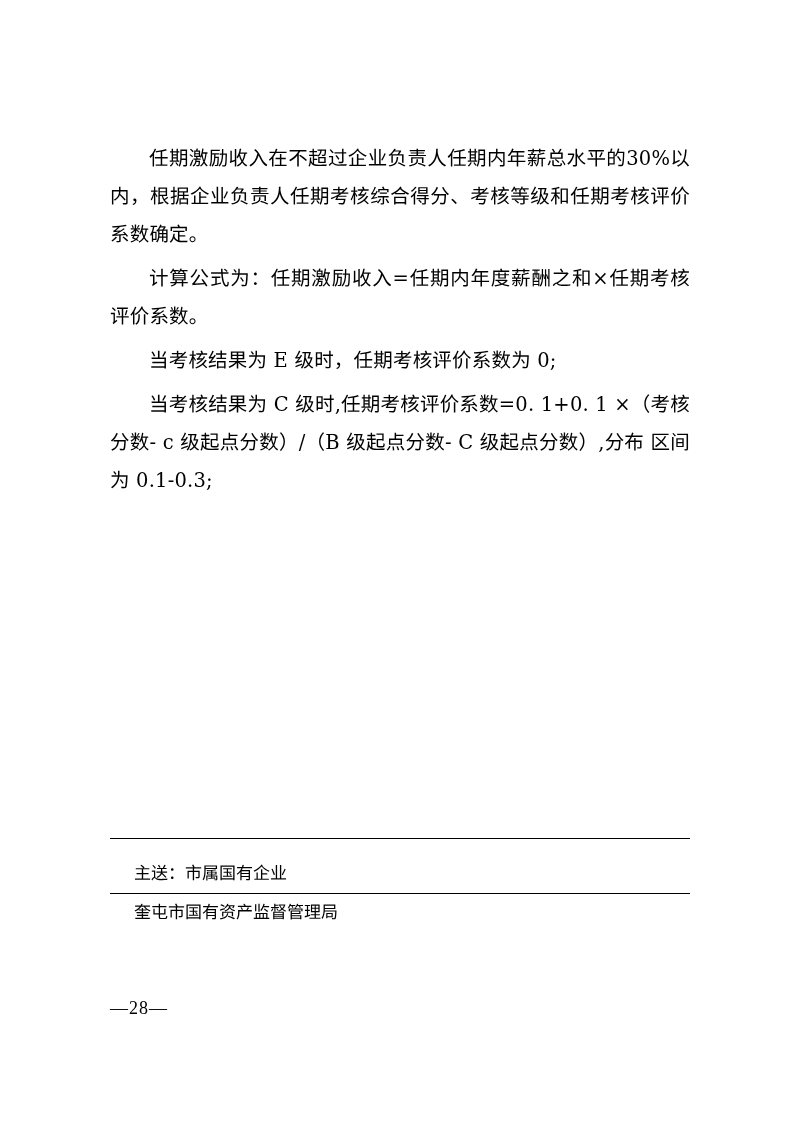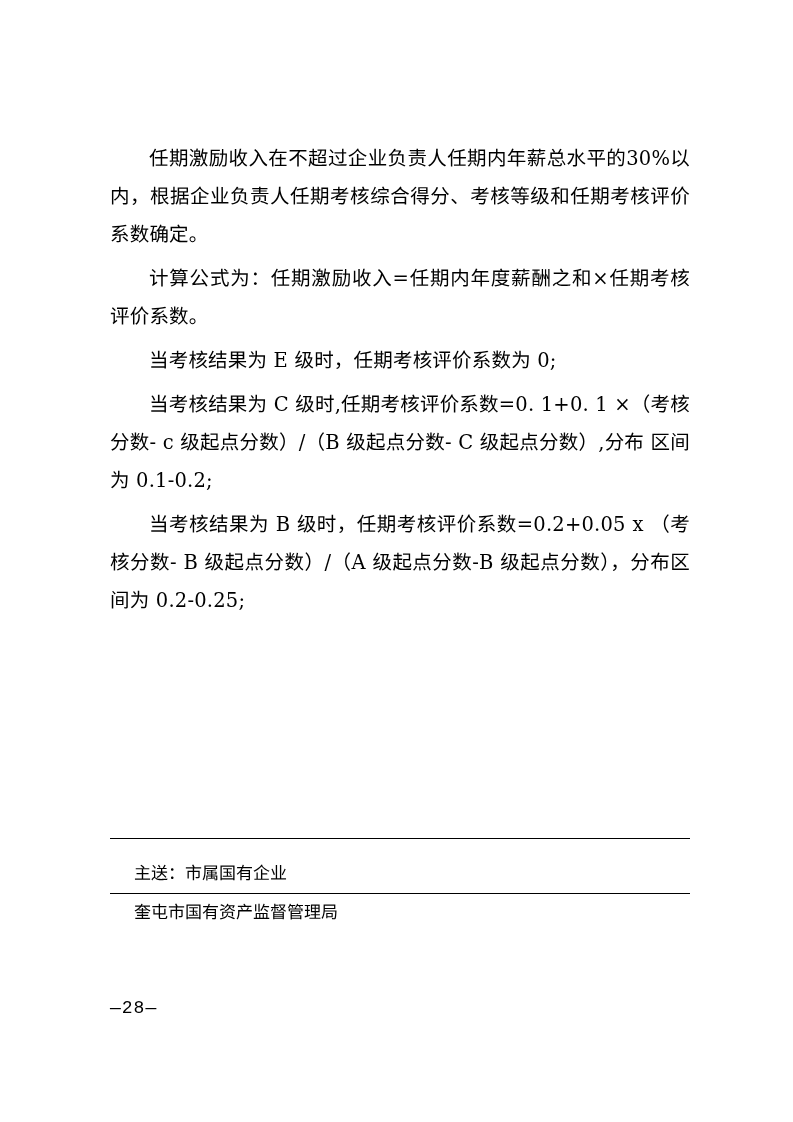--- a/index.html
+++ b/index.html
@@ -73,34 +73,33 @@
   .issuer-row .right {
     padding-right: 40px;
   }
   .page-number {
     position: absolute;
     left: 110px;
     top: 992px;
     width: 580px;
     font-size: 18px;
     letter-spacing: 1px;
-    font-family: Liberation Mono, monospace;
+    font-family: Liberation Serif, serif;
   }
 </style>
 </head>
 <body>
 
 <div class="page">
 
   <div class="content">
     <p class="para">任期激励收入在不超过企业负责人任期内年薪总水平的30%以内，根据企业负责人任期考核综合得分、考核等级和任期考核评价系数确定。</p>
     <p class="para">计算公式为：任期激励收入=任期内年度薪酬之和×任期考核评价系数。</p>
     <p class="para">当考核结果为 E 级时，任期考核评价系数为 0;</p>
-    <p class="para">当考核结果为 C 级时,任期考核评价系数=0. 1+0. 1 ×（考核分数- c 级起点分数）/（B 级起点分数- C 级起点分数）,分布 区间为 0.1-0.2;</p>
-    <p class="para">当考核结果为 B 级时，任期考核评价系数=0.2+0.05 x （考核分数- B 级起点分数）/（A 级起点分数-B 级起点分数），分布区间为 0.2-0.25;</p>
+    <p class="para">当考核结果为 C 级时,任期考核评价系数=0. 1+0. 1 ×（考核分数- c 级起点分数）/（B 级起点分数- C 级起点分数）,分布 区间为 0.1-0.3;</p>
   </div>
 
   <div class="footer-block">
     <hr class="rule">
     <p class="footer-line first">主送：市属国有企业</p>
     <hr class="rule">
     <div class="issuer-row">
       <span class="left">奎屯市国有资产监督管理局</span>
     </div>
   </div>

